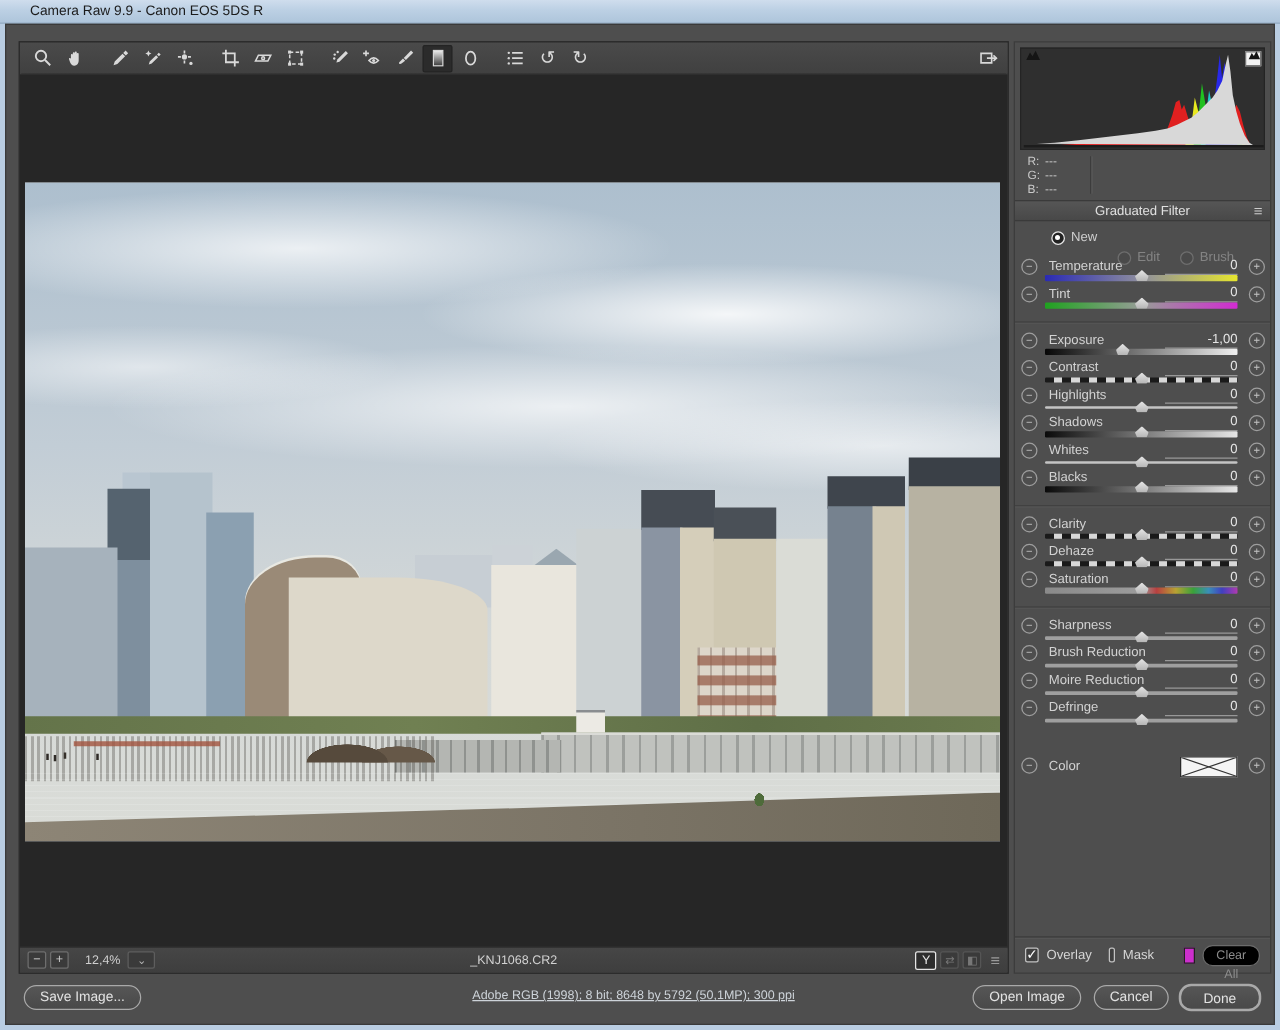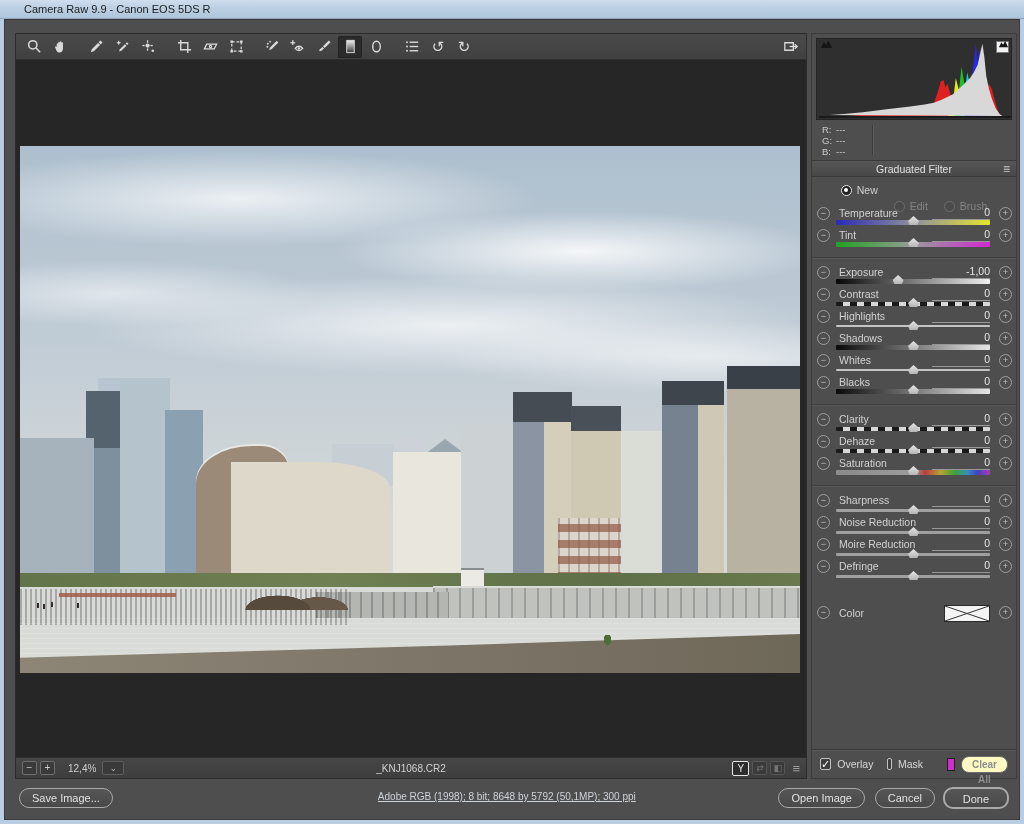--- a/index.html
+++ b/index.html
@@ -173,21 +173,21 @@
     border-top:1px solid #3c3c3c; box-shadow:0 1px 0 #585858 inset;
     display:flex; align-items:center; padding:12px 8px; gap:6px;
   }
   .cb{ width:12px; height:12px; border:1px solid #c2c2c2; border-radius:2px; background:#3e3e3e;
        color:#fff; font-size:11px; line-height:11px; text-align:center; }
   .cb.checked::after{ content:"✓"; }
   .cb-label{ color:#d6d6d6; margin-right:8px; }
   .mask-swatch{ width:26px; height:13px; border:1px solid #202020; }
   .clearall{
     margin-left:auto; height:17px; padding:0 10px; border:1px solid #6b6b6b; border-radius:8px;
-    background:#fef9c3; color:#8d8d8d; font-size:10px; line-height:15px;font-weight:bold;
+    background:#000000; color:#8d8d8d; font-size:10px; line-height:15px;
   }
   
   .dfooter{ position:absolute; left:0; bottom:0; width:100%; height:40px; }
   .btn{
     position:absolute; height:20px; border-radius:10px; border:1px solid #a9a9a9;
     background:linear-gradient(180deg,#565656,#494949); color:#e2e2e2; font-size:11px;
     padding:0 12px; line-height:18px; text-align:center;
   }
   .btn.save{ left:14px; top:9px; }
   .btn.open{ right:154px; top:9px; }
@@ -569,21 +569,21 @@
     <div class="sr-label">Sharpness</div>
     <div class="sr-value">0</div>
     <button class="circ plus">+</button>
     <div class="sr-track track-plain">
       <div class="thumb" style="left: 50%;"></div>
     </div>
   </div>
 
   <div class="srow">
     <button class="circ minus">−</button>
-    <div class="sr-label">Noise Reduction</div>
+    <div class="sr-label">Brush Reduction</div>
     <div class="sr-value">0</div>
     <button class="circ plus">+</button>
     <div class="sr-track track-plain">
       <div class="thumb" style="left: 50%;"></div>
     </div>
   </div>
 
   <div class="srow">
     <button class="circ minus">−</button>
     <div class="sr-label">Moire Reduction</div>

